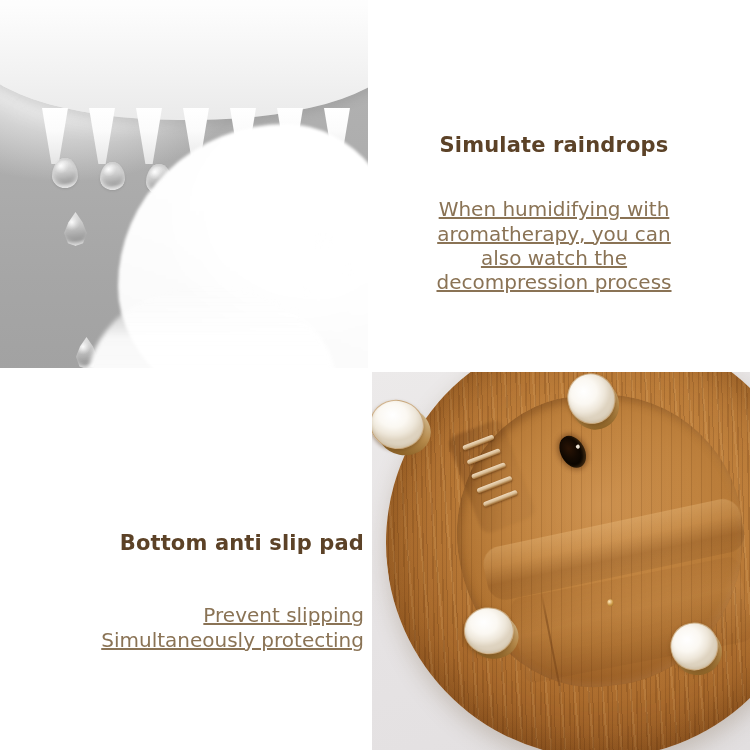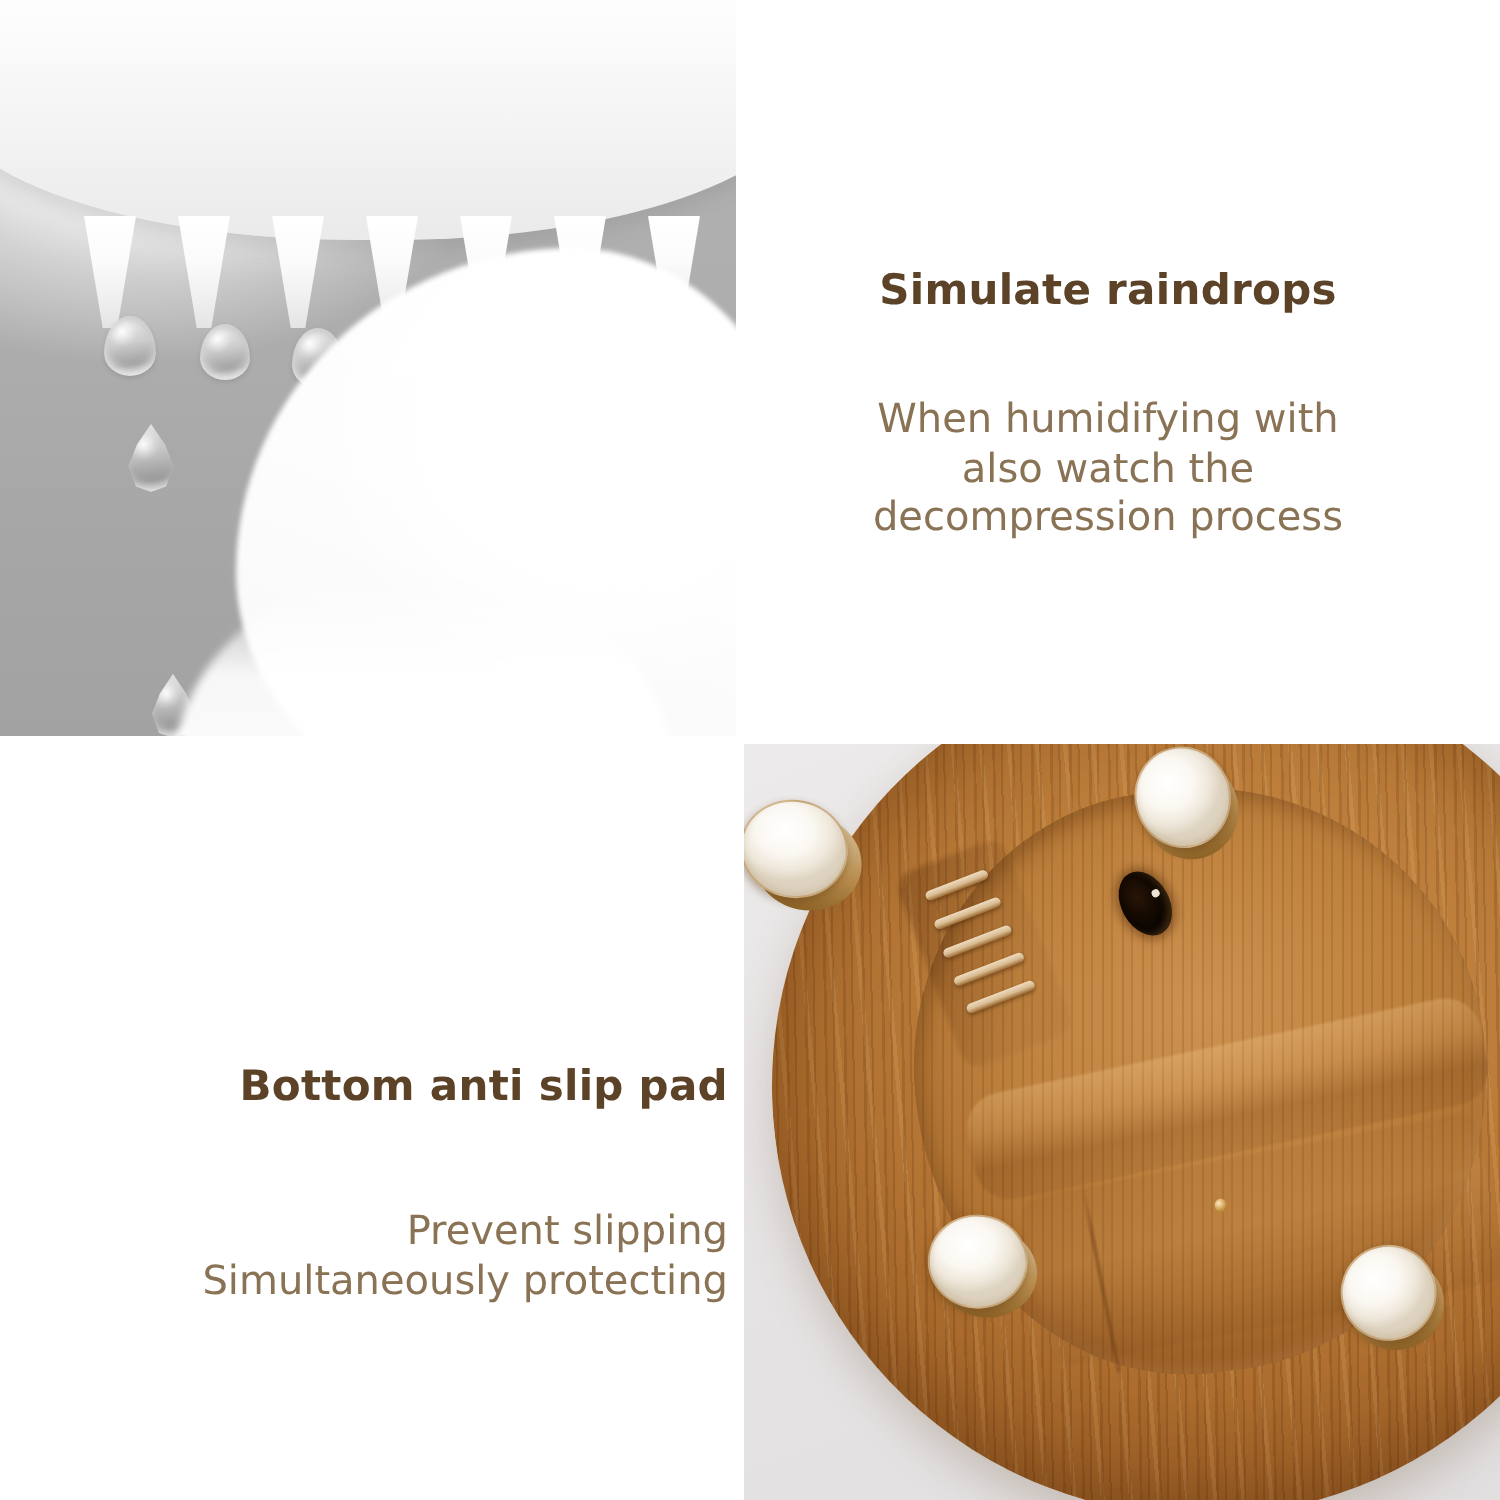--- a/index.html
+++ b/index.html
@@ -322,21 +322,21 @@
   }
   .feature-body {
     margin: 0;
     font-size: 20px;
     font-weight: 400;
     color: #8a7355;
     line-height: 1.22;
   }
   .tb-raindrops .feature-body { margin-top: 38px; }
   .tb-antislip  .feature-body { margin-top: 46px; margin-left: 16px; }
-  .feature-body .ln { display: block; white-space: nowrap; }
+  .feature-body .ln { display: block; white-space: nowrap; text-decoration: underline; }
 </style>
 </head>
 <body>
 
 <div id="page">
 
   <div class="panel-raindrops">
     <div class="rd-bg"></div>
     <div class="rd-glow"></div>
 
@@ -372,20 +372,21 @@
     <div class="rd-splash2"></div>
     <div class="rd-foam" style="right:36px;  bottom:118px; width:18px; height:18px;"></div>
     <div class="rd-foam" style="right:12px;  bottom:92px;  width:13px; height:13px;"></div>
     <div class="rd-foam" style="right:56px;  bottom:72px;  width:10px; height:10px;"></div>
   </div>
 
   <div class="text-block tb-raindrops">
     <h2 class="feature-heading">Simulate raindrops</h2>
     <p class="feature-body">
       <span class="ln">When humidifying with</span>
+      <span class="ln">aromatherapy, you can</span>
       <span class="ln">also watch the</span>
       <span class="ln">decompression process</span>
     </p>
   </div>
 
   <div class="text-block tb-antislip">
     <h2 class="feature-heading">Bottom anti slip pad</h2>
     <p class="feature-body">
       <span class="ln">Prevent slipping</span>
       <span class="ln">Simultaneously protecting</span>

